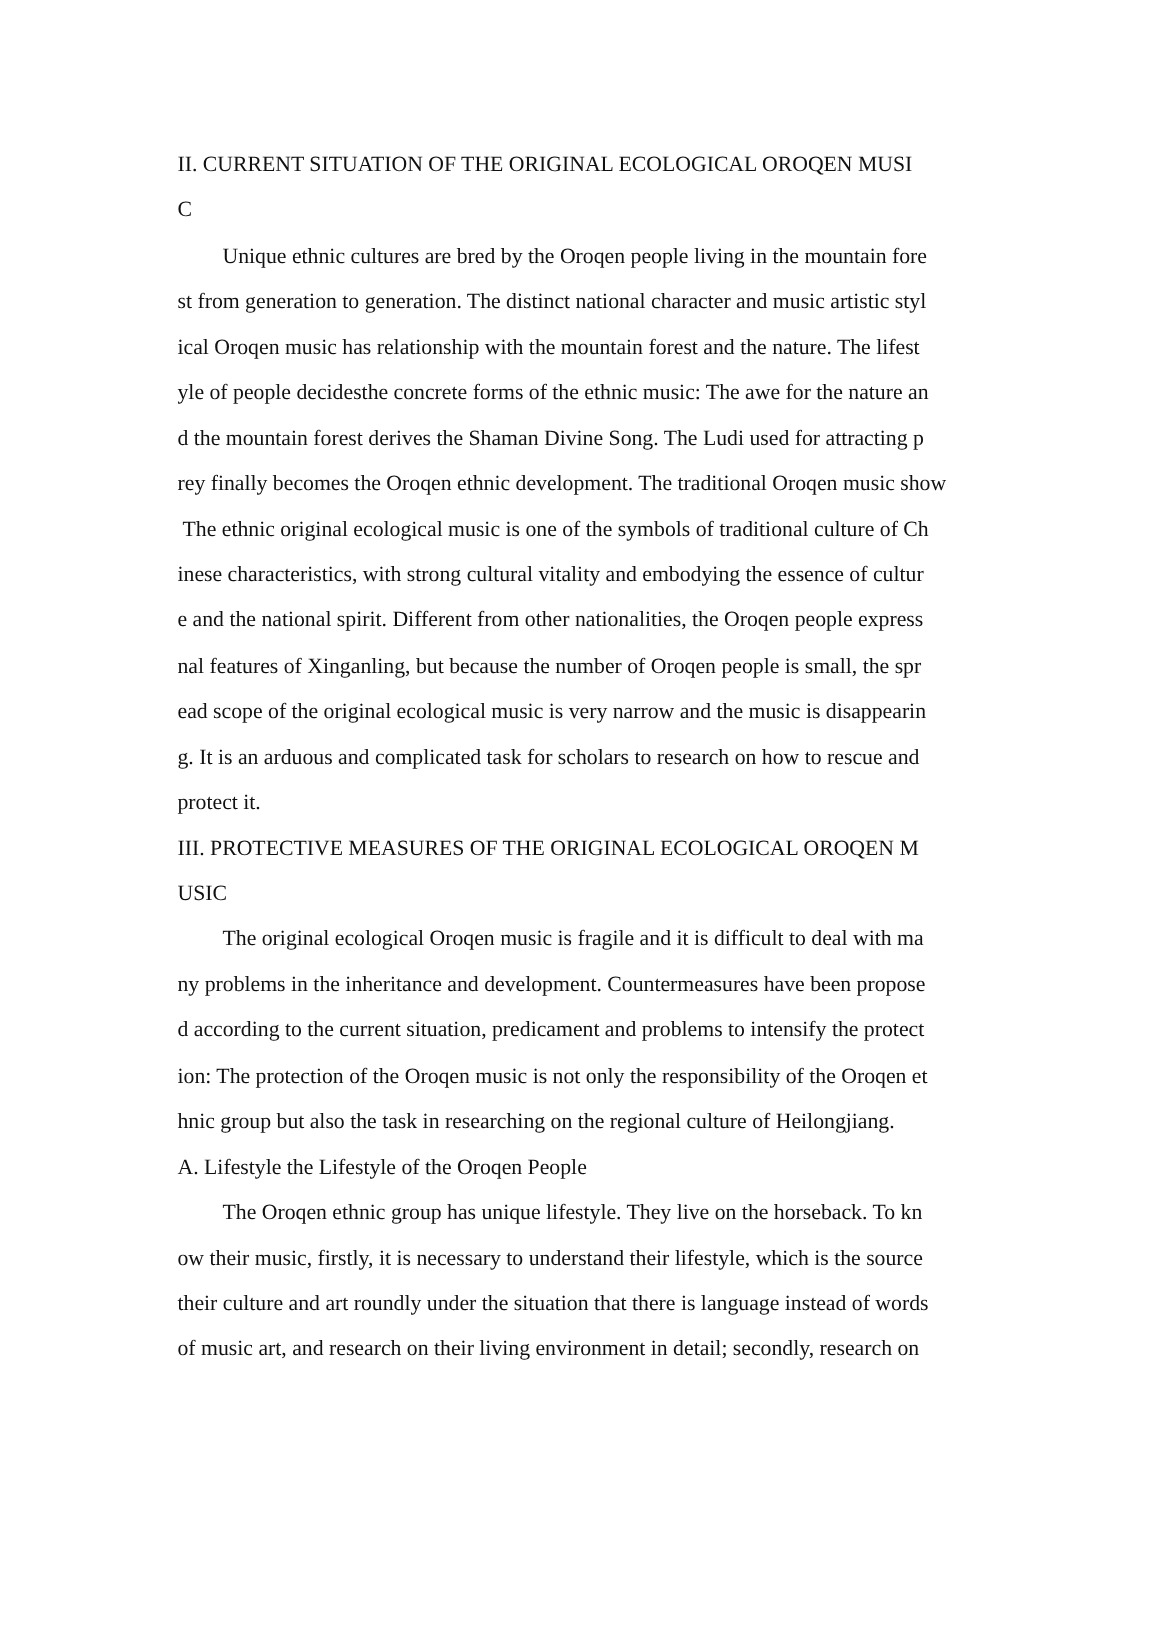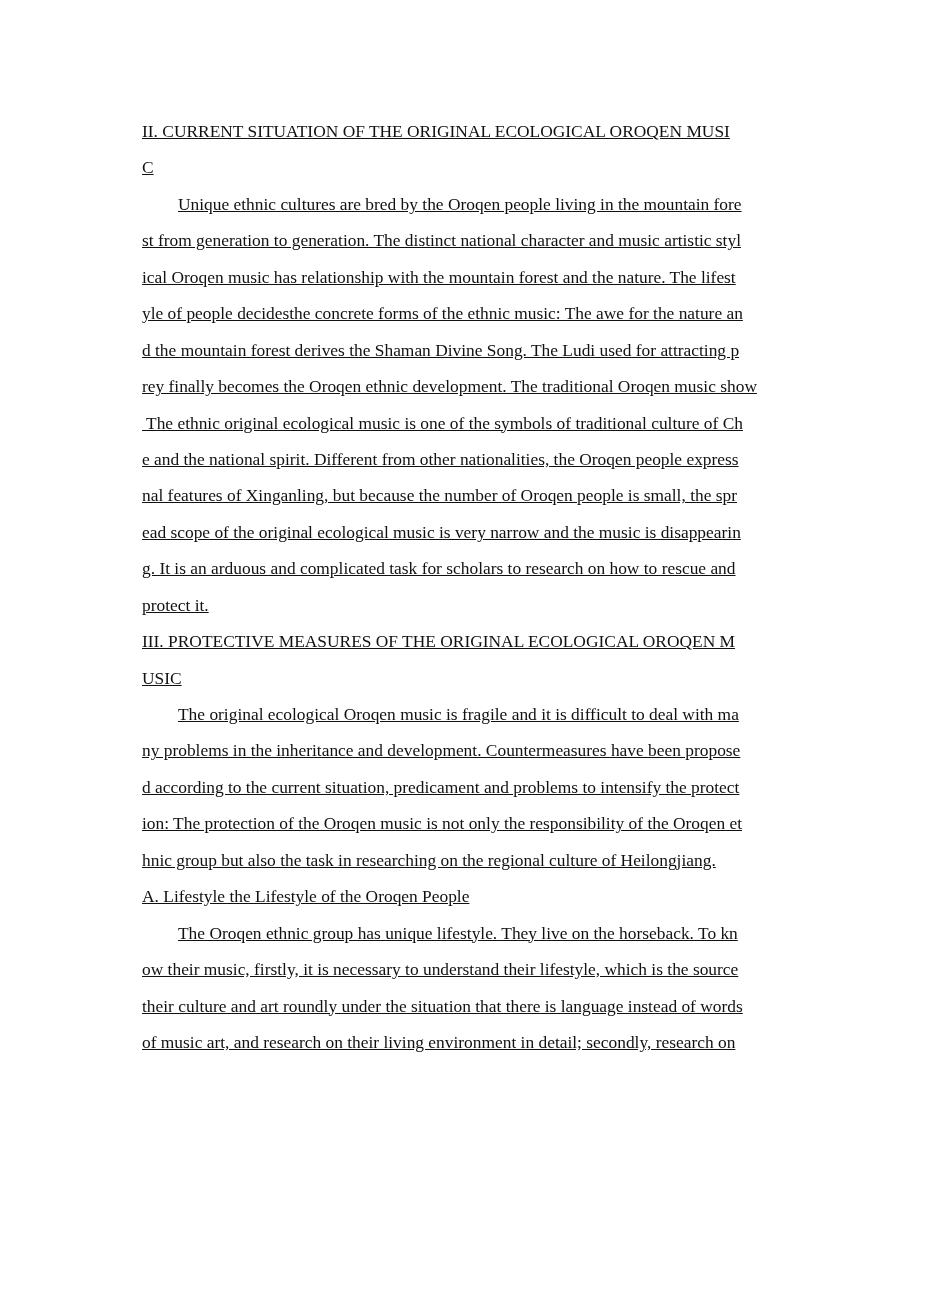--- a/index.html
+++ b/index.html
@@ -14,21 +14,20 @@
       overflow: hidden;
     }
     .page {
       position: absolute;
       left: 142px;
       top: 120px;
       width: 660px;
       font-family: "Liberation Serif", "DejaVu Serif", serif;
       font-size: 17.4px;
       color: #111111;
-      text-decoration: underline;
     }
     .line {
       display: block;
       height: 36.45px;
       line-height: 22px;
       white-space: pre;
     }
     .indent {
       padding-left: 36px;
     }
@@ -47,20 +46,21 @@
   </div>
 
   <div>
     <span class="line indent">Unique ethnic cultures are bred by the Oroqen people living in the mountain fore</span>
     <span class="line">st from generation to generation. The distinct national character and music artistic styl</span>
     <span class="line">ical Oroqen music has relationship with the mountain forest and the nature. The lifest</span>
     <span class="line">yle of people decidesthe concrete forms of the ethnic music: The awe for the nature an</span>
     <span class="line">d the mountain forest derives the Shaman Divine Song. The Ludi used for attracting p</span>
     <span class="line">rey finally becomes the Oroqen ethnic development. The traditional Oroqen music show</span>
     <span class="line"> The ethnic original ecological music is one of the symbols of traditional culture of Ch</span>
+    <span class="line">inese characteristics, with strong cultural vitality and embodying the essence of cultur</span>
     <span class="line">e and the national spirit. Different from other nationalities, the Oroqen people express</span>
     <span class="line">nal features of Xinganling, but because the number of Oroqen people is small, the spr</span>
     <span class="line">ead scope of the original ecological music is very narrow and the music is disappearin</span>
     <span class="line">g. It is an arduous and complicated task for scholars to research on how to rescue and</span>
     <span class="line">protect it.</span>
   </div>
 
   <div>
     <span class="line heading">III. PROTECTIVE MEASURES OF THE ORIGINAL ECOLOGICAL OROQEN M</span>
     <span class="line heading">USIC</span>

